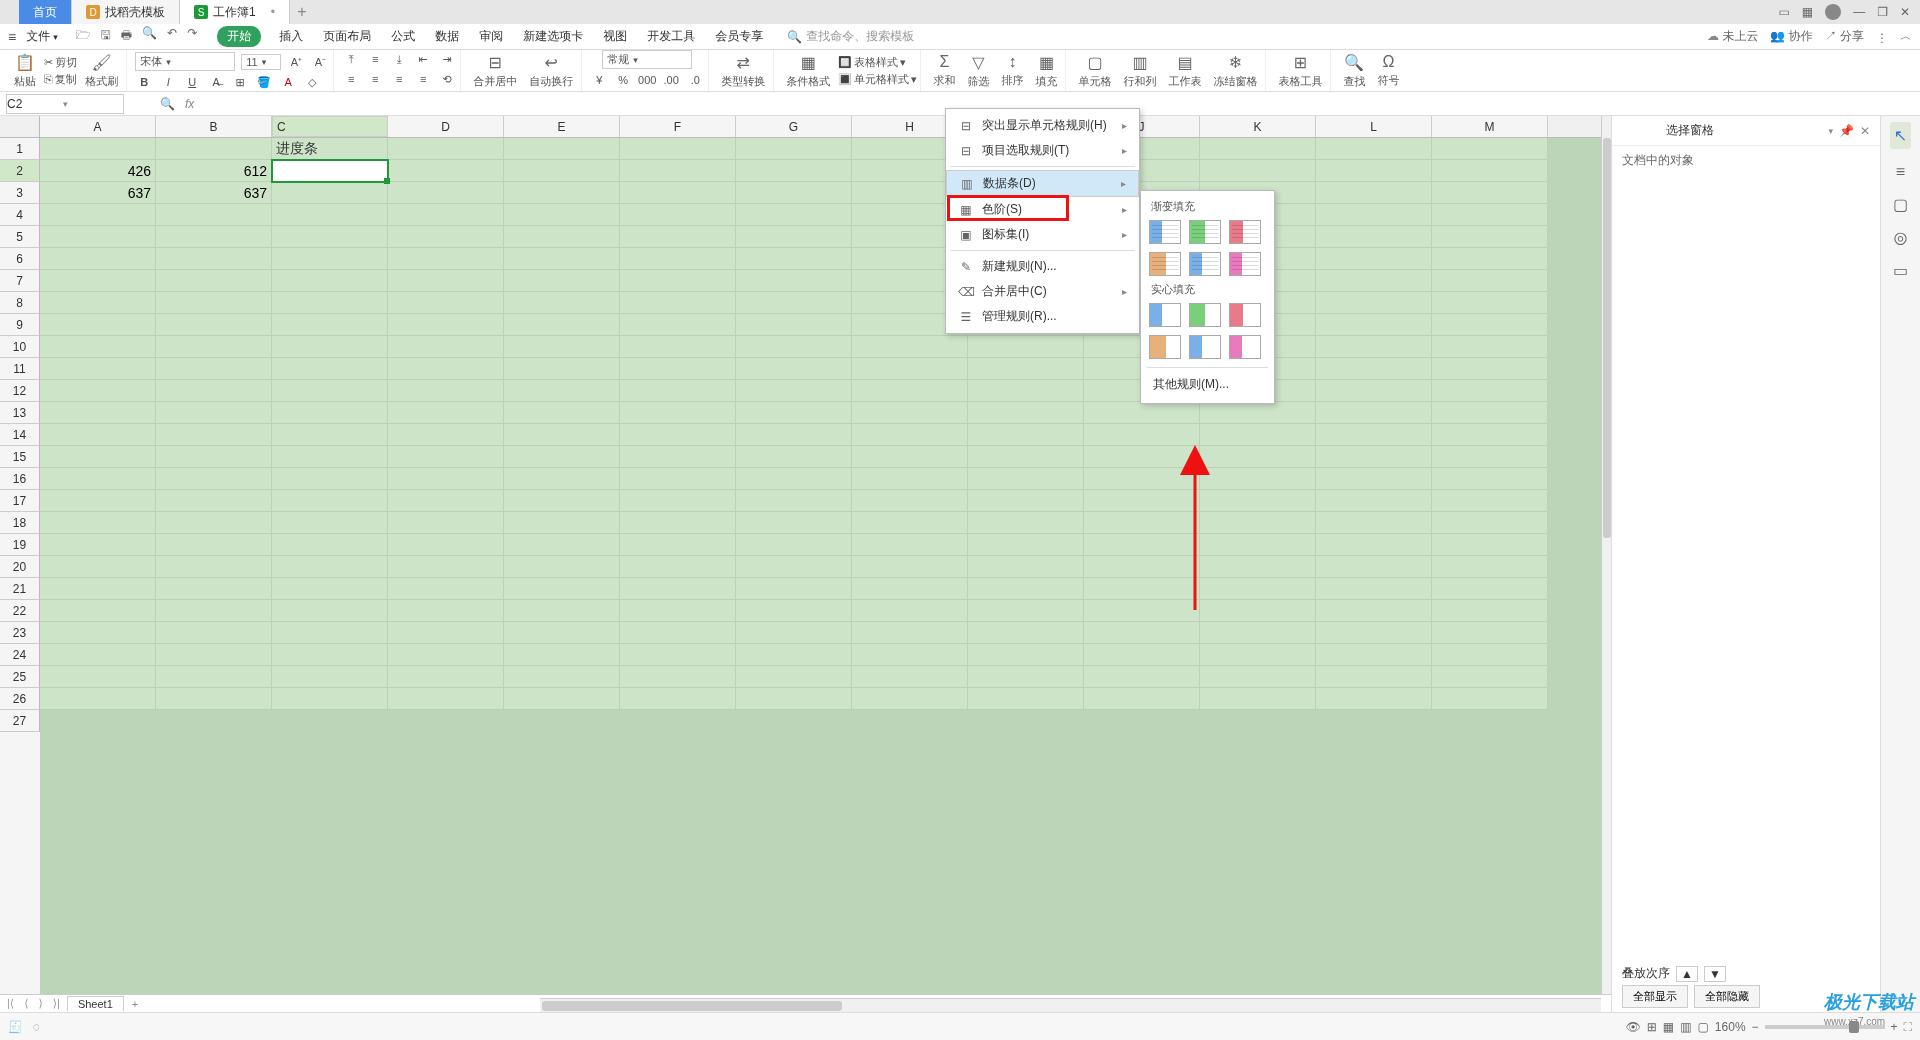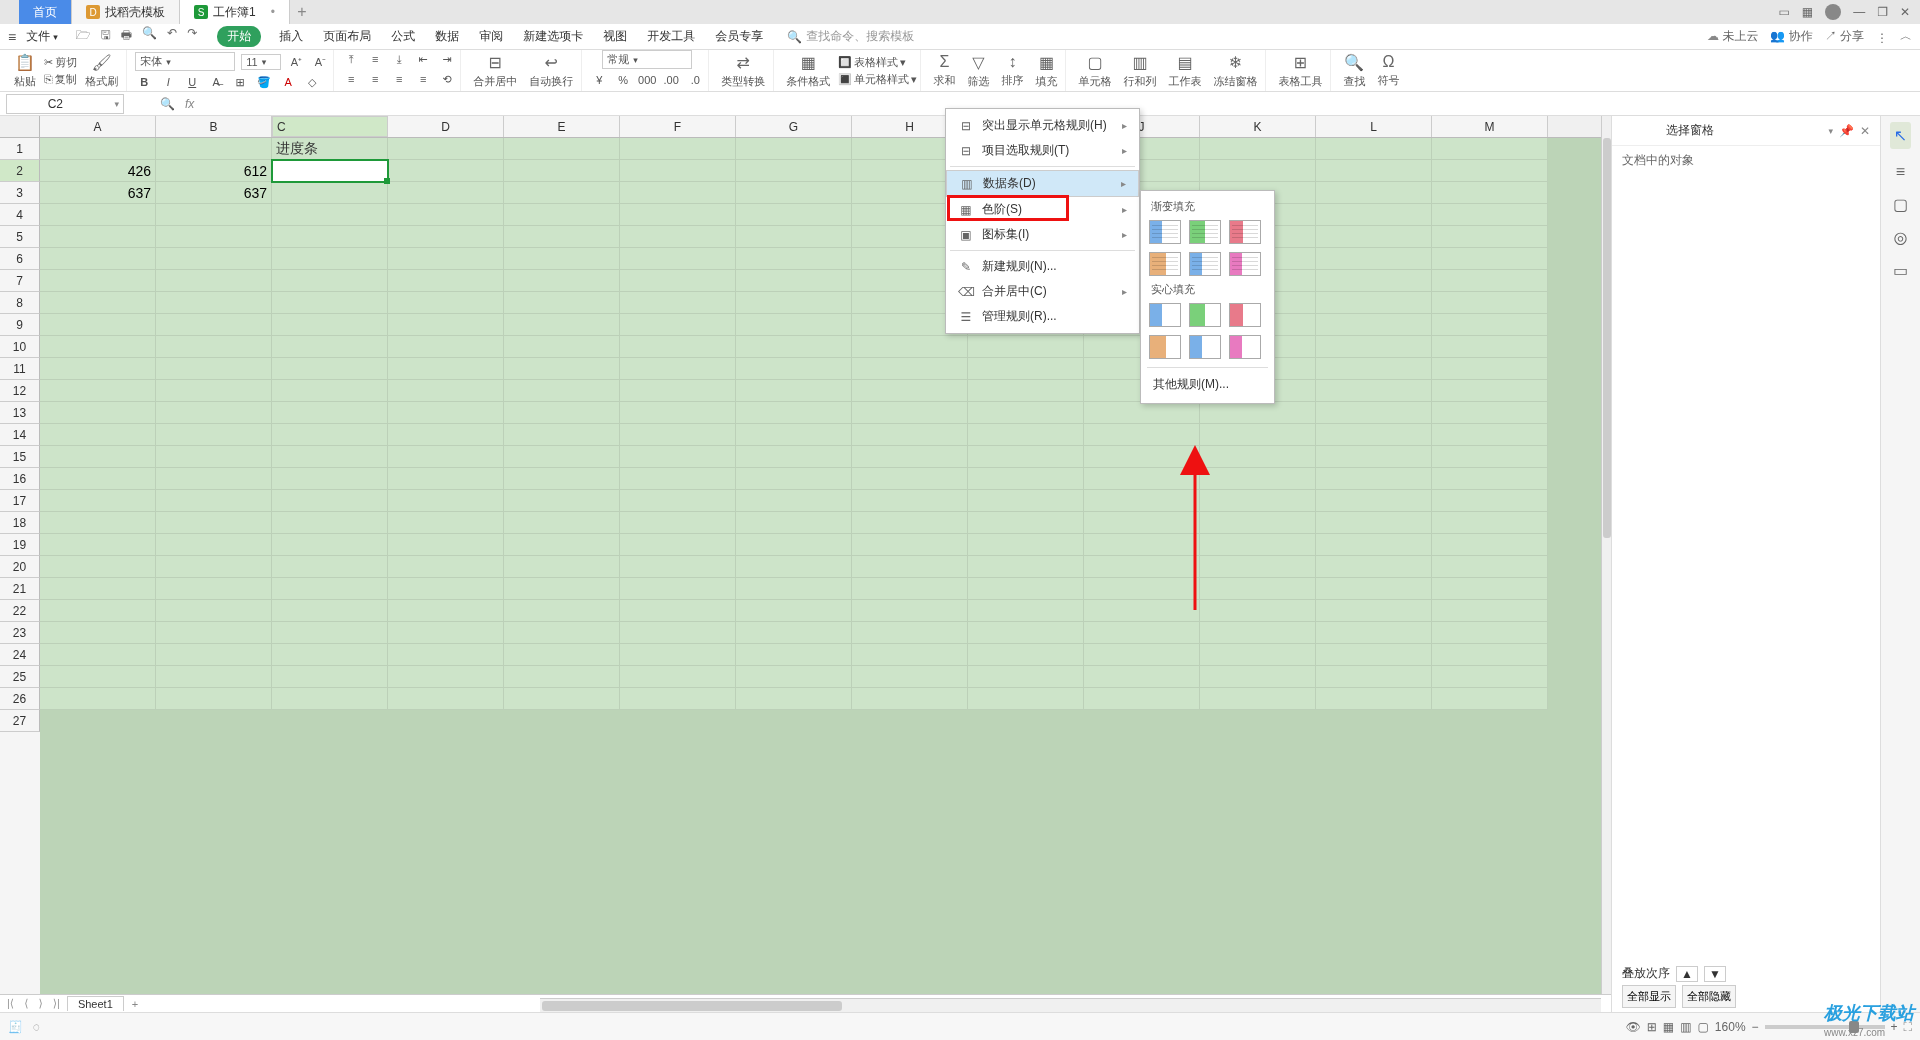--- a/index.html
+++ b/index.html
@@ -78,21 +78,21 @@
   .ribbon-group .big .ic { font-size:16px; color:#666;}
   .ribbon-group .small-col { display:flex; flex-direction:column; gap:2px;}
   .ribbon-group .small-col span{cursor:pointer; display:flex; align-items:center; gap:2px;}
   .ribbon-group .btn-row{display:flex; gap:6px; align-items:center;}
   .sel{ border:1px solid #ccc; padding:1px 4px; display:flex; align-items:center; gap:4px; background:#fff; cursor:pointer;}
   .fmt-btn{ width:18px; height:18px; border:1px solid transparent; display:inline-flex; align-items:center; justify-content:center; cursor:pointer;}
 
   
   .formula-bar { height: 24px; background:#fff; border-bottom:1px solid #ddd; display:flex; align-items:center;}
   .name-box { width:118px; border:1px solid #ccc; height:20px; margin:0 6px; display:flex; align-items:center; justify-content:center; background:#fff;}
-  .name-box span{flex:1; text-align:right;}
+  .name-box span{flex:1; text-align:left;}
   .fx-area{ display:flex; gap:10px; align-items:center; padding-left:30px; color:#888;}
   .fx-area .fx{font-style:italic;}
 
   
   .sheet-area { position:absolute; top:116px; left:0; right:309px; bottom:28px; background:#BCD4B7; }
   .col-headers { position:absolute; top:0; left:40px; right:10px; height:22px; background:#f0f0f0; border-bottom:1px solid #bbb; display:flex;}
   .col-h { width:116px; border-right:1px solid #ccc; text-align:center; line-height:22px; font-size:12px; background:#f5f5f5;}
   .col-h.sel{background:#d0e8c8;}
   .corner{ position:absolute; top:0; left:0; width:40px; height:22px; background:#f0f0f0; border-right:1px solid #bbb; border-bottom:1px solid #bbb;}
   .row-headers { position:absolute; top:22px; left:0; width:40px; bottom:0; background:#f5f5f5;}
@@ -110,21 +110,21 @@
   .scrollbar-thumb-v{position:absolute; top:22px; width:8px; left:1px; height:400px; background:#ccc; border-radius:3px;}
   .scrollbar-thumb-h{position:absolute; left:2px; top:2px; width:300px; height:10px; background:#ccc; border-radius:3px;}
 
   
   .right-panel{ position:absolute; top:116px; right:40px; width:269px; bottom:28px; background:#fff; border-left:1px solid #ddd;}
   .panel-head{ padding:6px 10px; border-bottom:1px solid #eee; display:flex; align-items:center; gap:6px;}
   .panel-head .ttl{flex:1;margin-left:44px;}
   .panel-sub{padding:6px 10px; color:#666; font-size:12px;}
   .stack-controls{position:absolute; bottom:30px; left:10px; display:flex; align-items:center; gap:6px;}
   .stack-btns{position:absolute; bottom:4px; left:10px; display:flex; gap:6px;}
-  .stack-btns button{padding:3px 4px; background:#f5f5f5; border:1px solid #ccc; cursor:pointer; font-size:11px;}
+  .stack-btns button{padding:3px 10px; background:#f5f5f5; border:1px solid #ccc; cursor:pointer; font-size:11px;}
 
   
   .tool-strip{ position:absolute; top:116px; right:0; width:40px; bottom:28px; background:#f5f5f5; border-left:1px solid #ddd; display:flex; flex-direction:column; align-items:center; padding-top:6px; gap:14px;}
   .tool-strip span{color:#666; font-size:16px; cursor:pointer;}
   .tool-strip span.active{background:#e0e8d8; padding:4px; border-radius:3px; color:#2b6de5;}
 
   
   .sheet-tabs{ position:absolute; bottom:28px; left:0; right:309px; height:18px; background:#fff; border-top:1px solid #ccc; display:flex; align-items:center; padding:0 4px; gap:4px; font-size:11px;}
   .sheet-tabs .nav{color:#999; cursor:pointer; padding:0 3px;}
   .sheet-tab{padding:1px 10px; border:1px solid #ccc; border-bottom:none; background:#fff;}
@@ -159,21 +159,21 @@
   .sd-cell.pink{background:linear-gradient(90deg,#e87ac0 40%, #fff 40%);}
   .sd-cell.bars::before{content:""; position:absolute; inset:2px; background:repeating-linear-gradient(0deg, transparent 0, transparent 3px, rgba(0,0,0,0.15) 3px, rgba(0,0,0,0.15) 4px);}
   .sd-sep{height:1px; background:#ddd; margin:4px 0;}
   .sd-more{padding:4px 6px; cursor:pointer;}
 
   
   .arrow-anno{position:absolute; z-index:300; pointer-events:none;}
   .arrow-anno svg{overflow:visible;}
 
   
-  .watermark{position:absolute; right:6px; bottom:1px; font-size:12px; color:#29a0df; z-index:400;margin-left:44px;}
+  .watermark{position:absolute; right:6px; bottom:12px; font-size:12px; color:#29a0df; z-index:400;margin-left:44px;}
   .watermark .logo{font-size:18px; font-weight:bold; font-style:italic;}
   .watermark .sub{font-size:10px; color:#888;}
 </style>
 </head>
 <body>
 
 <div class="tab-bar">
   <div class="tab home">
     <span>首页</span>
   </div>

